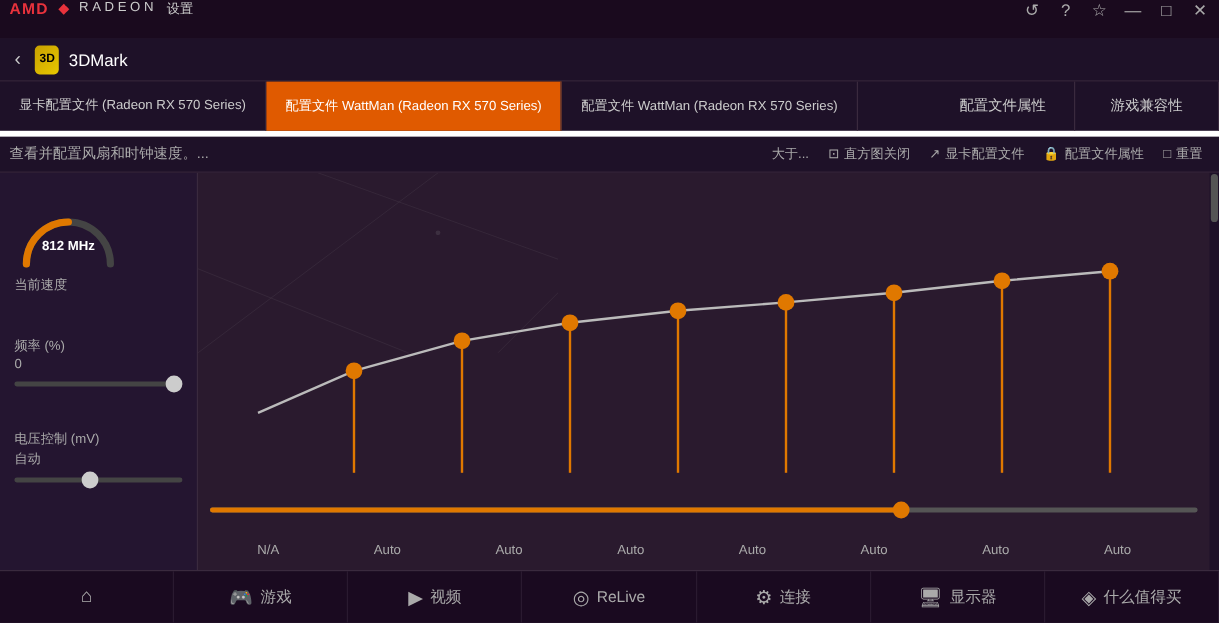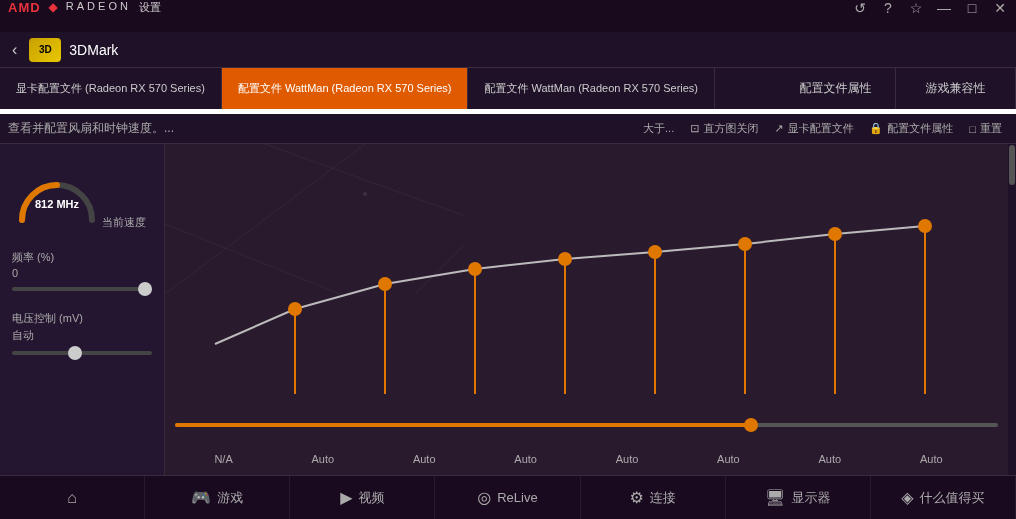--- a/index.html
+++ b/index.html
@@ -62,21 +62,21 @@
       gap: 8px;
       border-bottom: 1px solid #3a2a3e;
     }
     .back-btn {
       color: #ccc;
       font-size: 16px;
       cursor: pointer;
       padding: 0 4px;
     }
     .app-icon {
-      width: 32px;
+      width: 20px;
       height: 24px;
       background: linear-gradient(135deg, #c8a000, #e8c800);
       border-radius: 4px;
       display: flex;
       align-items: center;
       justify-content: center;
       font-size: 10px;
       font-weight: bold;
       color: #000;
     }
@@ -146,33 +146,34 @@
       width: 165px;
       background: #241530;
       padding: 16px 12px;
       display: flex;
       flex-direction: column;
       gap: 20px;
       border-right: 1px solid #3a2a3e;
     }
     .gauge-section {
       display: flex;
-      flex-direction: row;
-      align-items: flex-end;
+      flex-direction: column;
+      align-items: flex-start;
       gap: 0;
     }
     .gauge-label {
       color: #aaa;
       font-size: 11px;
     }
 
     .slider-section {
       display: flex;
       flex-direction: column;
       gap: 2px;
+      margin-top: 16px;
     }
     .slider-label {
       color: #aaa;
       font-size: 11px;
     }
     .slider-value {
       color: #aaa;
       font-size: 11px;
     }
     .slider-track {

